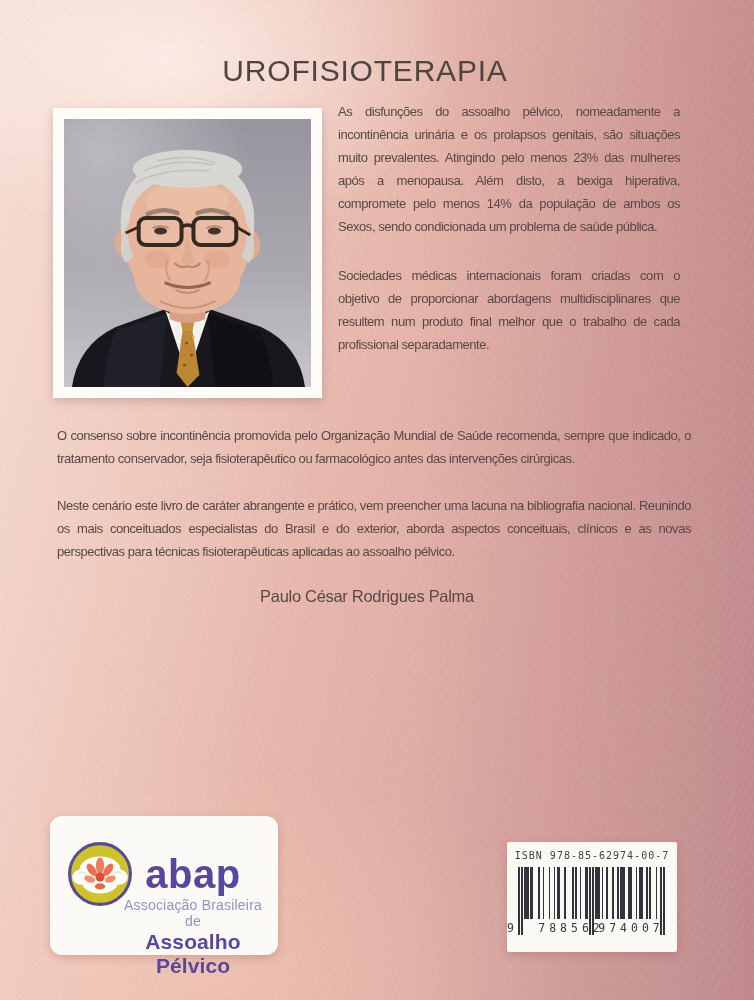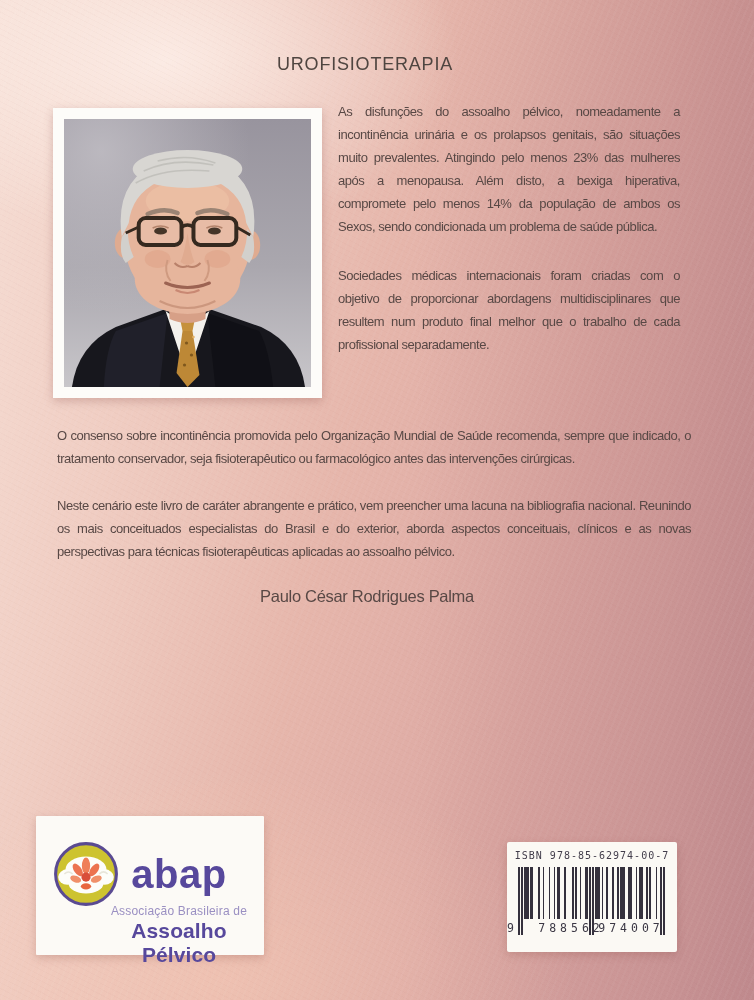--- a/index.html
+++ b/index.html
@@ -13,46 +13,46 @@
       linear-gradient(104deg,#f6ded5 0%, #f0cdc2 22%, #e6b6ab 46%, #dba7a2 70%, #cf9c9e 100%);
   }
   .texture{
     position:absolute;inset:0;pointer-events:none;opacity:.5;
     background:
       repeating-linear-gradient(113deg, rgba(255,255,255,0.07) 0 2px, rgba(255,255,255,0) 2px 6px),
       repeating-linear-gradient(27deg, rgba(146,86,86,0.05) 0 1px, rgba(146,86,86,0) 1px 5px);
   }
   .title{
     position:absolute;left:0;top:54px;width:100%;padding-right:24px;box-sizing:border-box;
-    margin:0;text-align:center;font-size:18px;font-weight:400;letter-spacing:0.8px;
+    margin:0;text-align:center;font-size:30px;font-weight:400;letter-spacing:0.8px;
     color:#4f4540;
   }
   .photo-card{
     position:absolute;left:53px;top:108px;width:269px;height:290px;box-sizing:border-box;
     background:#fdfcf9;padding:11px;box-shadow:0 3px 9px rgba(130,70,65,0.28);
   }
   .photo-card svg{display:block;width:100%;height:100%;}
   .body-text p{margin:0;color:#584845;font-size:13px;line-height:23px;
     letter-spacing:-0.45px;text-align:justify;}
   .col-text{position:absolute;left:338px;top:100px;width:342px;}
   .col-text p + p{margin-top:26px;}
   .full-text{position:absolute;left:57px;top:424px;width:634px;}
   .full-text p + p{margin-top:24px;}
   .author{
     margin-top:24px;text-align:center;padding-right:14px;
     color:#584845;font-size:16.5px;letter-spacing:-0.3px;
   }
   .logo-card{
-    position:absolute;left:36px;top:816px;width:228px;height:139px;
-    background:#fcfaf6;border-radius:1px;box-shadow:0 3px 8px rgba(130,70,65,0.25);
+    position:absolute;left:50px;top:816px;width:228px;height:139px;
+    background:#fcfaf6;border-radius:12px;box-shadow:0 3px 8px rgba(130,70,65,0.25);
   }
   .emblem{position:absolute;left:16px;top:24px;width:68px;height:68px;}
   .logo-textblock{position:absolute;left:70px;top:38px;width:146px;text-align:center;}
   .acronym{font-size:40px;line-height:40px;font-weight:700;color:#57489c;letter-spacing:0.5px;}
-  .org1{margin-top:10px;font-size:12px;color:#9a8fc2;letter-spacing:0.2px;}
+  .org1{margin-top:3px;font-size:14px;color:#9a8fc2;letter-spacing:0.2px;}
   .org2{margin-top:1px;font-size:21px;font-weight:700;color:#57489c;letter-spacing:0.1px;}
   .isbn-card{
     position:absolute;left:507px;top:842px;width:170px;height:110px;box-sizing:border-box;
     background:#fbf9f4;border-radius:2px;padding-top:8px;
     box-shadow:0 3px 8px rgba(130,70,65,0.25);
   }
   .isbn-label{
     text-align:center;font-family:"DejaVu Sans Mono",monospace;
     font-size:10px;letter-spacing:1px;color:#423d4b;white-space:nowrap;
   }

